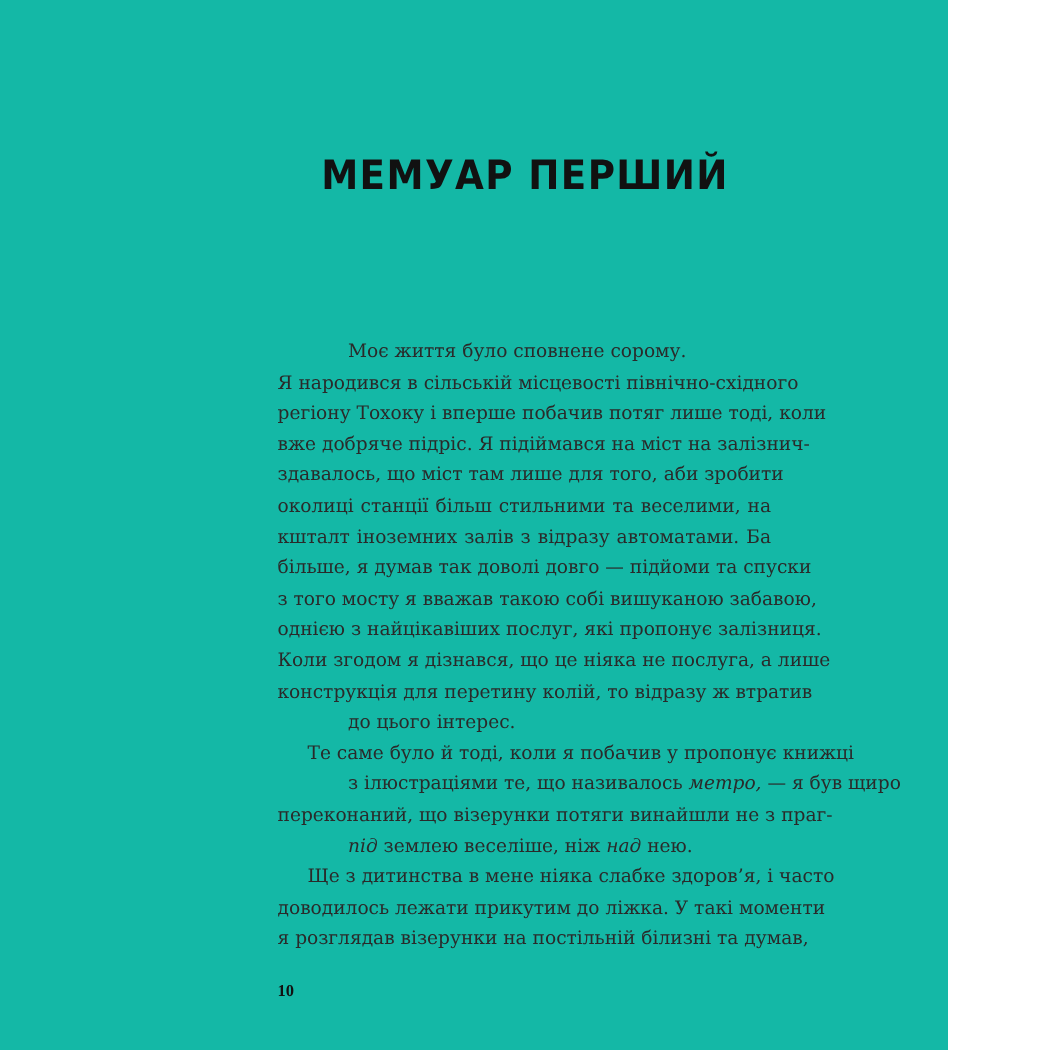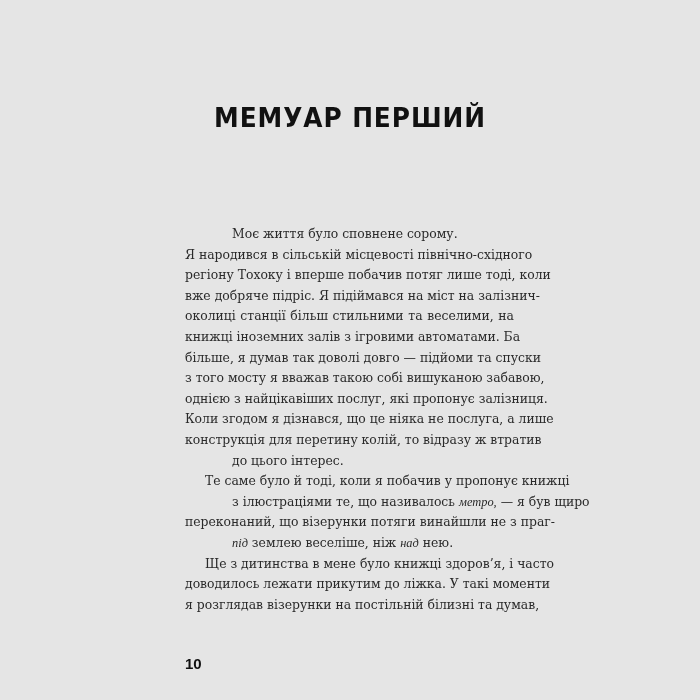--- a/index.html
+++ b/index.html
@@ -1,58 +1,59 @@
 <!DOCTYPE html>
 <html><head>
 <meta charset="utf-8">
 <style>
   html, body { margin: 0; padding: 0; background: #ffffff; }
   body { width: 700px; height: 700px; position: relative; overflow: hidden; }
-  .page { position: absolute; left: 0; top: 0; width: 700px; height: 700px; background: #e5e5e5; }
+  .page { position: absolute; left: 0; top: 0; width: 632px; height: 700px; background: #14b8a6; }
   .chapter-title {
     position: absolute; left: 0; top: 102px; width: 700px; text-align: center;
     font-family: "DejaVu Sans", sans-serif; font-weight: bold; font-size: 27px;
     letter-spacing: 1px; color: #111; transform: scaleX(0.92);
   }
   .body-text {
     position: absolute; left: 185px; top: 224px; width: 329px;
     font-family: "DejaVu Serif", serif; font-size: 12.4px; line-height: 20.6px;
     color: #2a2a2a; text-align: justify;
   }
   .body-text .line { display: block; white-space: nowrap; text-align-last: justify; text-align: justify; height: 20.6px; overflow: visible; }
   .body-text .line.last { text-align-last: left; margin-left: 47px; }
   .body-text .line.indent { padding-left: 20px; }
-  .body-text em { font-style: italic; font-family: Liberation Serif, serif; }
+  .body-text em { font-style: italic; }
   .page-number {
     position: absolute; left: 185px; top: 655px;
-    font-family: Liberation Sans, sans-serif; font-weight: bold; font-size: 15px; color: #111;
+    font-family: Liberation Serif, serif; font-weight: bold; font-size: 11px; color: #111;
   }
 </style>
 </head>
 <body>
 
 <div class="page">
   <div class="chapter-title">МЕМУАР ПЕРШИЙ</div>
 
   <div class="body-text">
     <span class="line last">Моє життя було сповнене сорому.</span>
     <span class="line">Я народився в сільській місцевості північно-східного</span>
     <span class="line">регіону Тохоку і вперше побачив потяг лише тоді, коли</span>
     <span class="line">вже добряче підріс. Я підіймався на міст на залізнич-</span>
+    <span class="line">здавалось, що міст там лише для того, аби зробити</span>
     <span class="line">околиці станції більш стильними та веселими, на</span>
-    <span class="line">книжці іноземних залів з ігровими автоматами. Ба</span>
+    <span class="line">кшталт іноземних залів з відразу автоматами. Ба</span>
     <span class="line">більше, я думав так доволі довго — підйоми та спуски</span>
     <span class="line">з того мосту я вважав такою собі вишуканою забавою,</span>
     <span class="line">однією з найцікавіших послуг, які пропонує залізниця.</span>
     <span class="line">Коли згодом я дізнався, що це ніяка не послуга, а лише</span>
     <span class="line">конструкція для перетину колій, то відразу ж втратив</span>
     <span class="line last">до цього інтерес.</span>
     <span class="line indent">Те саме було й тоді, коли я побачив у пропонує книжці</span>
     <span class="line last"><span>з ілюстраціями те, що називалось</span> <em>метро,</em><span> — я був щиро</span></span>
     <span class="line">переконаний, що візерунки потяги винайшли не з праг-</span>
     <span class="line last"><em>під</em><span> землею веселіше, ніж </span><em>над</em><span> нею.</span></span>
-    <span class="line indent">Ще з дитинства в мене було книжці здоров’я, і часто</span>
+    <span class="line indent">Ще з дитинства в мене ніяка слабке здоров’я, і часто</span>
     <span class="line">доводилось лежати прикутим до ліжка. У такі моменти</span>
     <span class="line">я розглядав візерунки на постільній білизні та думав,</span>
   </div>
 
   <div class="page-number">10</div>
 </div>
 
 </body></html>

